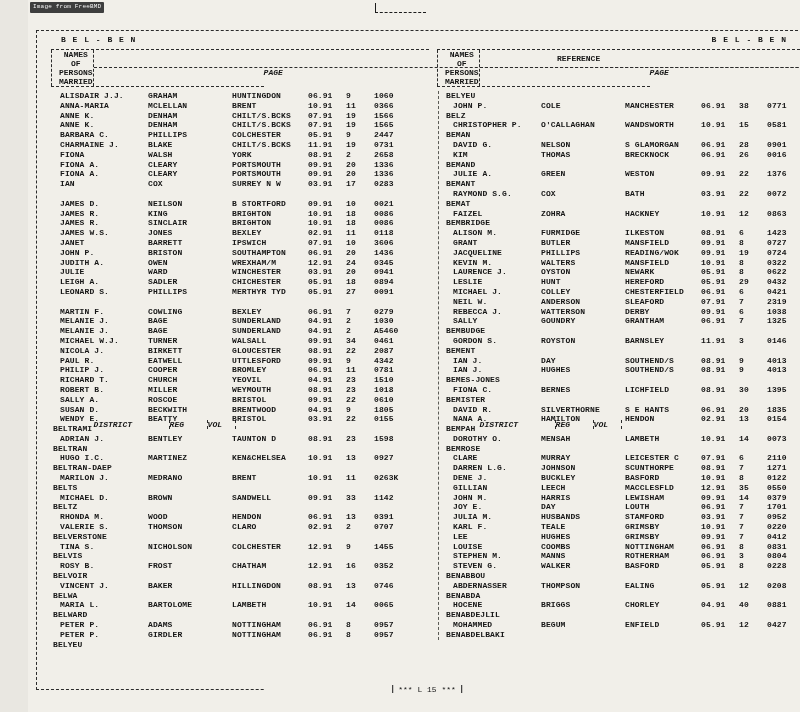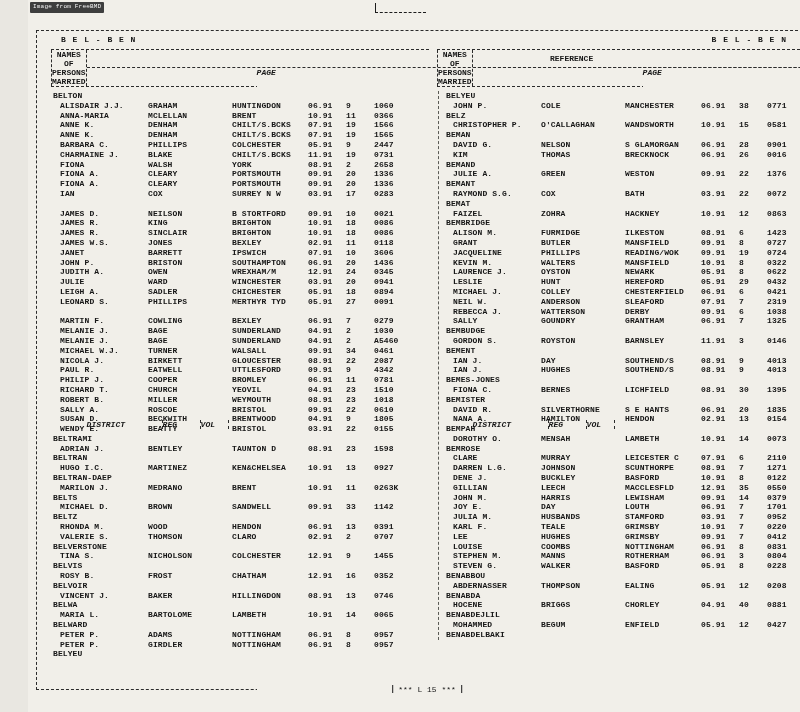--- a/index.html
+++ b/index.html
@@ -34,21 +34,21 @@
   .ghead{
     position:absolute;top:18px;height:38px;width:378px;
     border-top:1px dashed #2b2b2b;border-bottom:1px dashed #2b2b2b;
     box-sizing:border-box;display:flex;font-weight:bold;font-size:8px;
   }
   .ghead.left{left:14px;}
   .ghead.right{left:400px;}
   .gh-names{
     width:190px;box-sizing:border-box;
     border-left:1px dashed #2b2b2b;border-right:1px dashed #2b2b2b;
-    display:flex;align-items:center;justify-content:center;text-align:center;
+    display:flex;align-items:center;justify-content:center;text-align:center;padding-left:7px;
   }
   .gh-ref{flex:1;display:flex;flex-direction:column;box-sizing:border-box;border-right:1px dashed #2b2b2b;}
   .gh-ref-title{height:17px;line-height:17px;text-align:center;border-bottom:1px dashed #2b2b2b;}
   .gh-ref-cols{flex:1;display:flex;align-items:center;}
   .ghc{box-sizing:border-box;text-align:left;font-style:italic;}
   .ghc.district{width:76px;border-right:1px dashed #2b2b2b;}
   .ghc.reg{width:38px;border-right:1px dashed #2b2b2b;}
   .ghc.vol{width:28px;border-right:1px dashed #2b2b2b;}
   .ghc.page{flex:1;}
   
@@ -109,23 +109,20 @@
         <div class="gh-ref-cols">
           <span class="ghc district">DISTRICT</span>
           <span class="ghc reg">REG</span>
           <span class="ghc vol">VOL</span>
           <span class="ghc page">PAGE</span>
         </div>
       </div>
     </div>
 
     <div class="rows left" id="rows-left">
-        <div class="row surname">
-          <span class="c c-surname">BELTON</span>
-        </div>
         <div class="row">
           <span class="c c-name">ALISDAIR J.J.</span>
           <span class="c c-spouse">GRAHAM</span>
           <span class="c c-district">HUNTINGDON</span>
           <span class="c c-reg">06.91</span>
           <span class="c c-vol">9</span>
           <span class="c c-page">1060</span>
         </div>
         <div class="row">
           <span class="c c-name">ANNA-MARIA</span>

